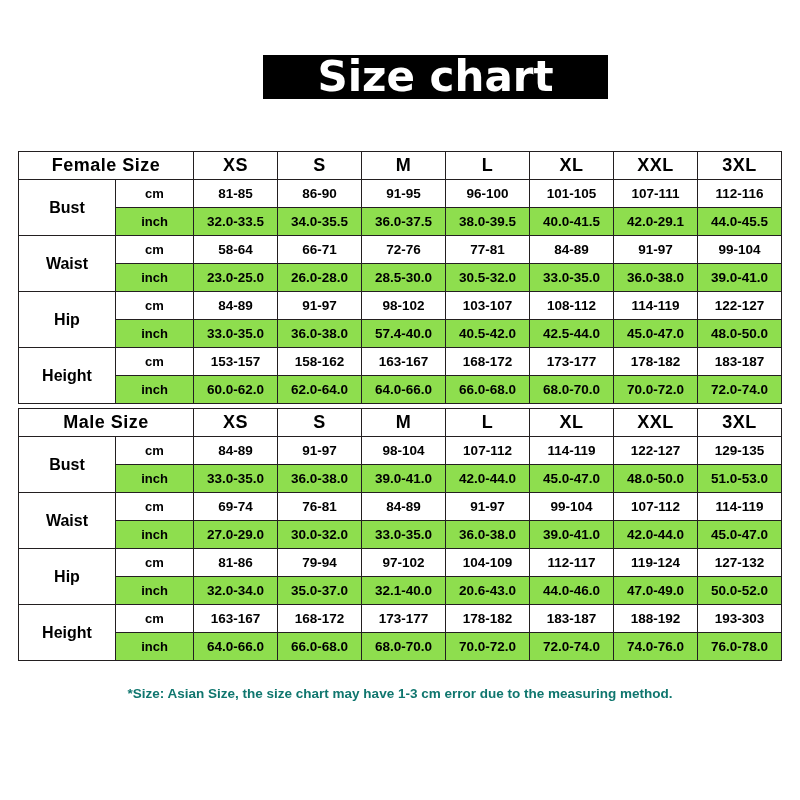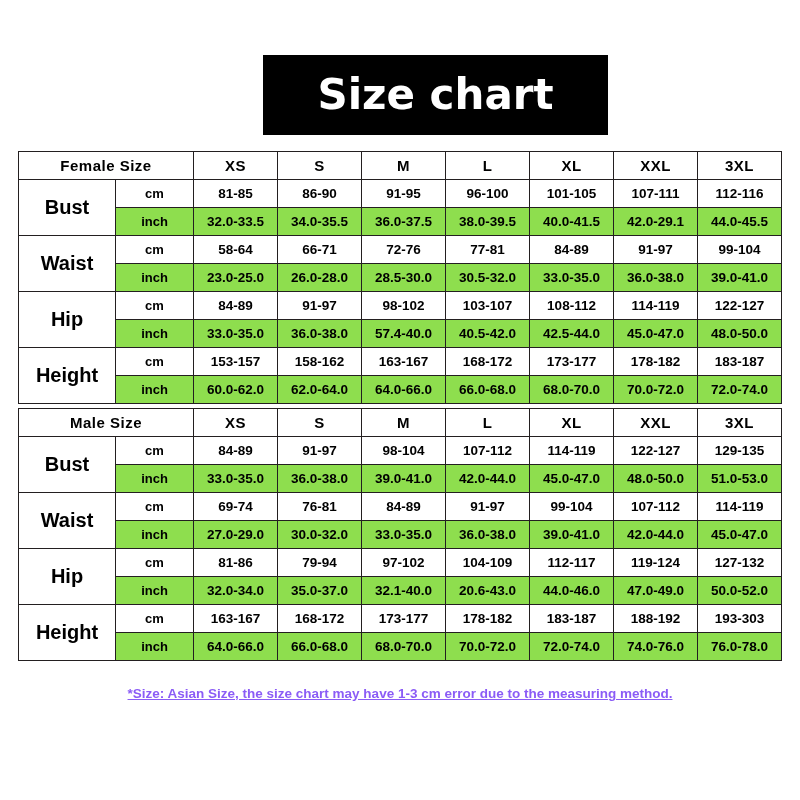--- a/index.html
+++ b/index.html
@@ -19,21 +19,21 @@
     width: 800px;
     height: 800px;
     box-sizing: border-box;
   }
   
   .title-banner {
     position: absolute;
     left: 263px;
     top: 55px;
     width: 345px;
-    height: 80px;
+    height: 44px;
     background: #000000;
     display: flex;
     align-items: center;
     justify-content: center;
   }
   .title-text {
     color: #ffffff;
     font-size: 42px;
     font-weight: bold;
     letter-spacing: 0px;
@@ -55,25 +55,25 @@
     text-align: center;
     vertical-align: middle;
     font-size: 13.5px;
     font-weight: bold;
     padding: 0;
     height: 27px;
     color: #000000;
     font-family: "Liberation Sans", sans-serif;
   }
   .chart-table .hdr-label {
-    font-size: 15px;
+    font-size: 18px;
     letter-spacing: 0.5px;
   }
   .chart-table .row-label {
-    font-size: 20px;
+    font-size: 16px;
     text-align: center;
   }
   .chart-table .unit {
     font-size: 13px;
   }
   .green {
     background: #8ede4e;
   }
   
   col.c-label { width: 97px; }
@@ -82,23 +82,22 @@
 
   
   .footnote {
     position: absolute;
     left: 0;
     top: 686px;
     width: 800px;
     text-align: center;
     font-size: 13.5px;
     font-weight: bold;
-    color: #8b5cf6;
+    color: #0f766e;
     font-family: "Liberation Sans", sans-serif;
-    text-decoration: underline;
   }
 </style>
 </head>
 <body>
 
 <div class="page">
 
   <div class="title-banner">
     <span class="title-text">Size chart</span>
   </div>

